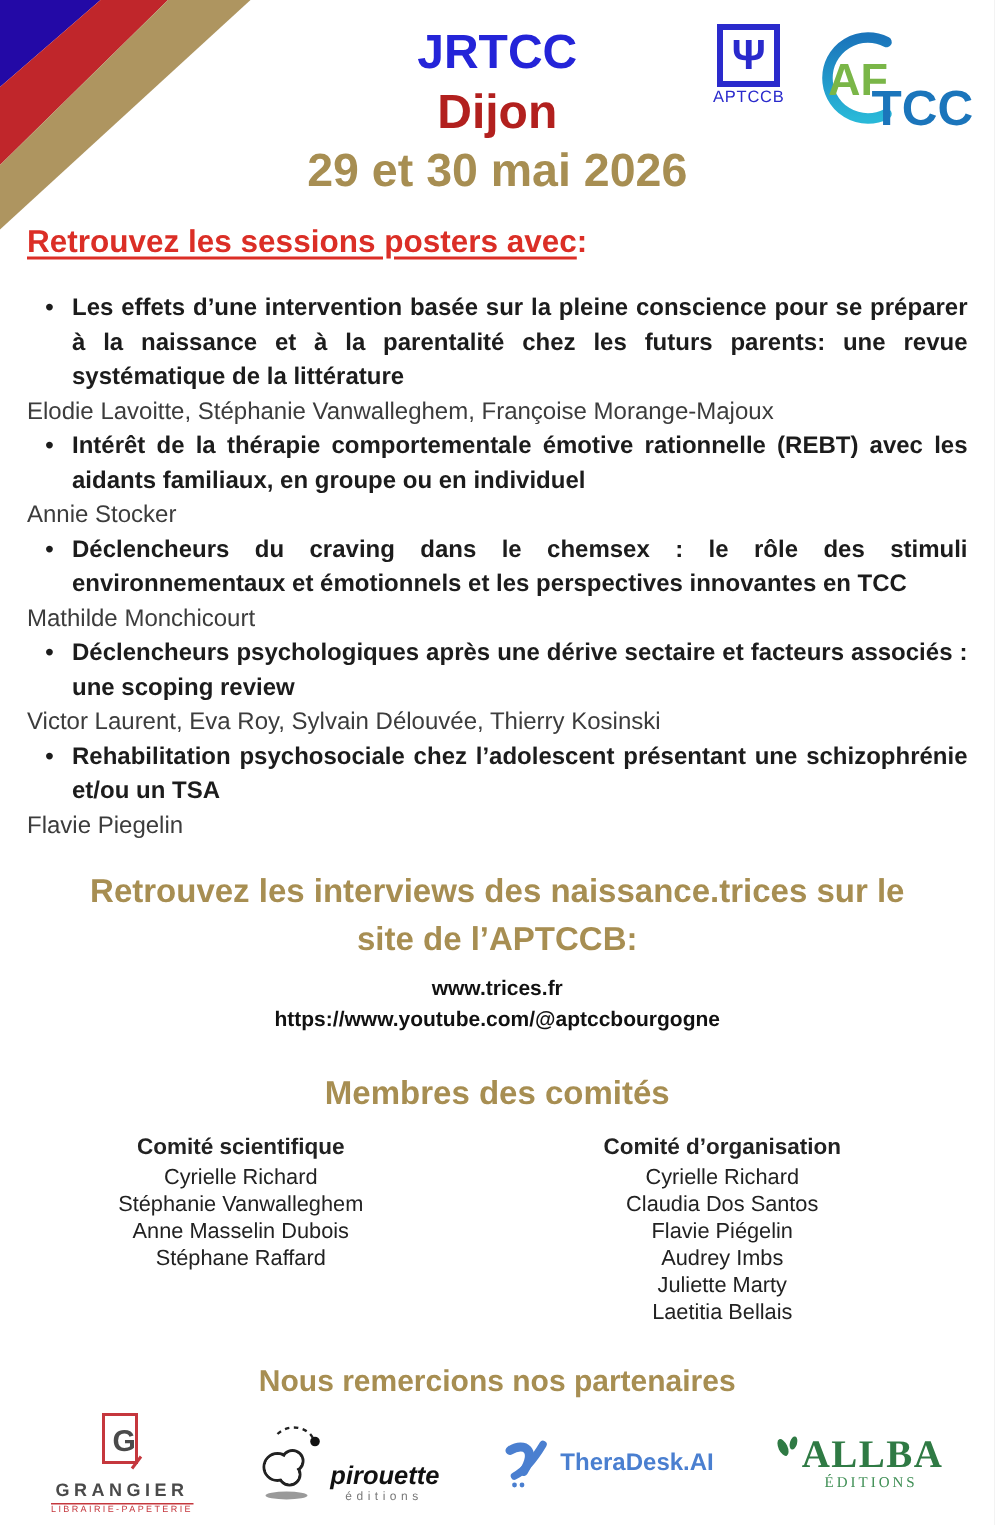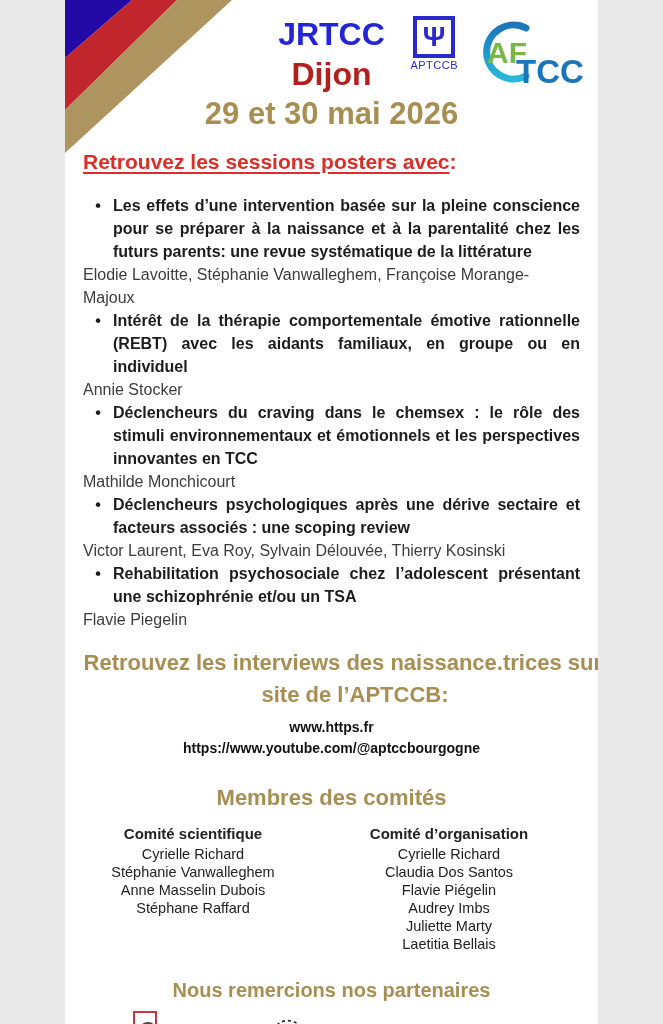--- a/index.html
+++ b/index.html
@@ -1,18 +1,18 @@
 <!DOCTYPE html>
 <html><head>
 <meta charset="utf-8">
 <style>
   * { box-sizing: border-box; }
   html, body { margin: 0; padding: 0; background: #e9e9e9; }
   .page {
-    width: 533px; height: 1024px;
+    width: 663px; height: 1024px;
     margin: 0 auto; position: relative;
     background: #ffffff; overflow: hidden;
     font-family: "Liberation Sans", sans-serif;
     color: #1c1c1c;
   }
 
   
   .corner { position: absolute; top: 0; left: 0; z-index: 1; }
 
   
@@ -144,21 +144,21 @@
       <div class="s-title">
         <span class="s-dot">•</span>
         <p>Rehabilitation psychosociale chez l’adolescent présentant une schizophrénie et/ou un TSA</p>
       </div>
       <div class="s-authors">Flavie Piegelin</div>
     </div>
 
   </div>
 
   <div class="gold-heading">Retrouvez les interviews des naissance.trices sur le site de l’APTCCB:</div>
-  <div class="url">www.https.fr</div>
+  <div class="url">www.trices.fr</div>
   <div class="url">https://www.youtube.com/@aptccbourgogne</div>
 
   <div class="comites-heading">Membres des comités</div>
   <div class="columns">
     <div class="col col-left">
       <div class="col-title">Comité scientifique</div>
       <div>Cyrielle Richard</div>
       <div>Stéphanie Vanwalleghem</div>
       <div>Anne Masselin Dubois</div>
       <div>Stéphane Raffard</div>
@@ -200,20 +200,29 @@
           <circle cx="22" cy="33" r="6" fill="#fff"></circle>
         </g>
         <ellipse cx="20" cy="47" rx="14" ry="2.6" fill="#9a9a9a"></ellipse>
       </svg>
       <div class="pirouette-txt">
         <span class="pirouette-name">pirouette</span>
         <span class="pirouette-sub">éditions</span>
       </div>
     </div>
 
+    <div class="theradesk">
+      <svg width="32" height="34" viewBox="0 0 32 34" aria-hidden="true">
+        <path d="M4 8 C 14 2 22 8 13 22" fill="none" stroke="#4a7fd0" stroke-width="6" stroke-linecap="round"></path>
+        <path d="M26 4 C 20 14 13 22 7 25" fill="none" stroke="#4a7fd0" stroke-width="5" stroke-linecap="round"></path>
+        <circle cx="7" cy="31" r="1.6" fill="#4a7fd0"></circle>
+        <circle cx="12" cy="31" r="1.6" fill="#4a7fd0"></circle>
+      </svg>
+      <span class="theradesk-name">TheraDesk.AI</span>
+    </div>
 
     <div class="allba">
       <div class="allba-top">
         <svg width="16" height="20" viewBox="0 0 16 20" aria-hidden="true">
           <ellipse cx="4" cy="8" rx="3" ry="6" fill="#2f7a44" transform="rotate(-25 4 8)"></ellipse>
           <ellipse cx="11" cy="5" rx="2.4" ry="4.5" fill="#2f7a44" transform="rotate(15 11 5)"></ellipse>
         </svg>
         <span class="allba-name">ALLBA</span>
       </div>
       <span class="allba-sub">ÉDITIONS</span>

